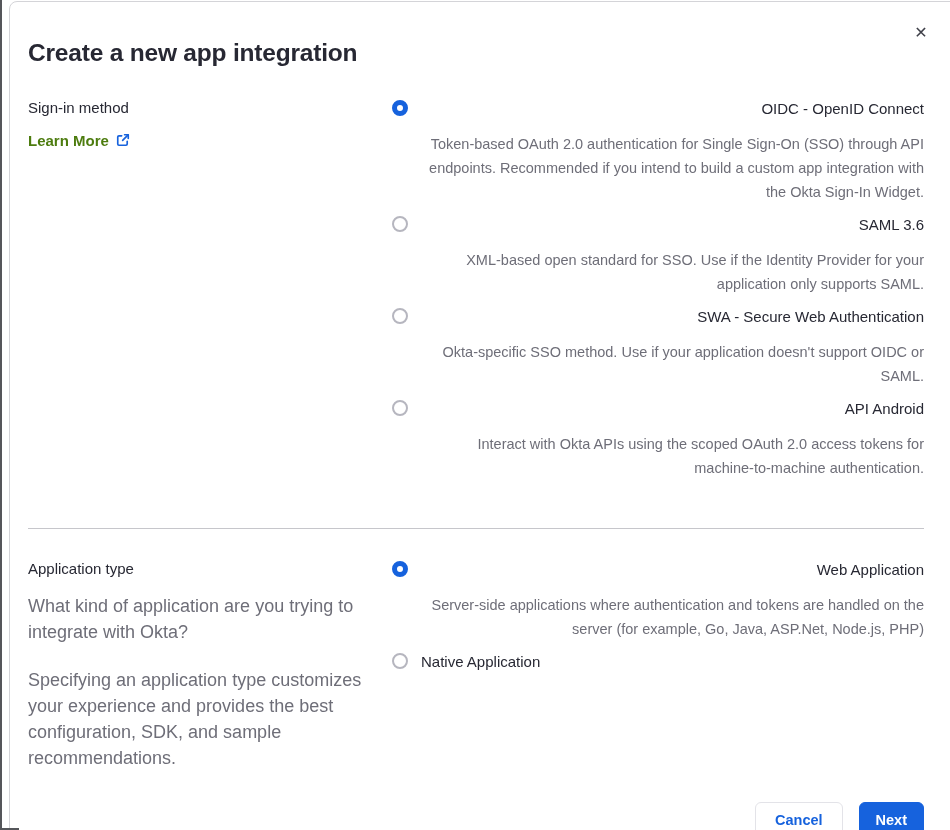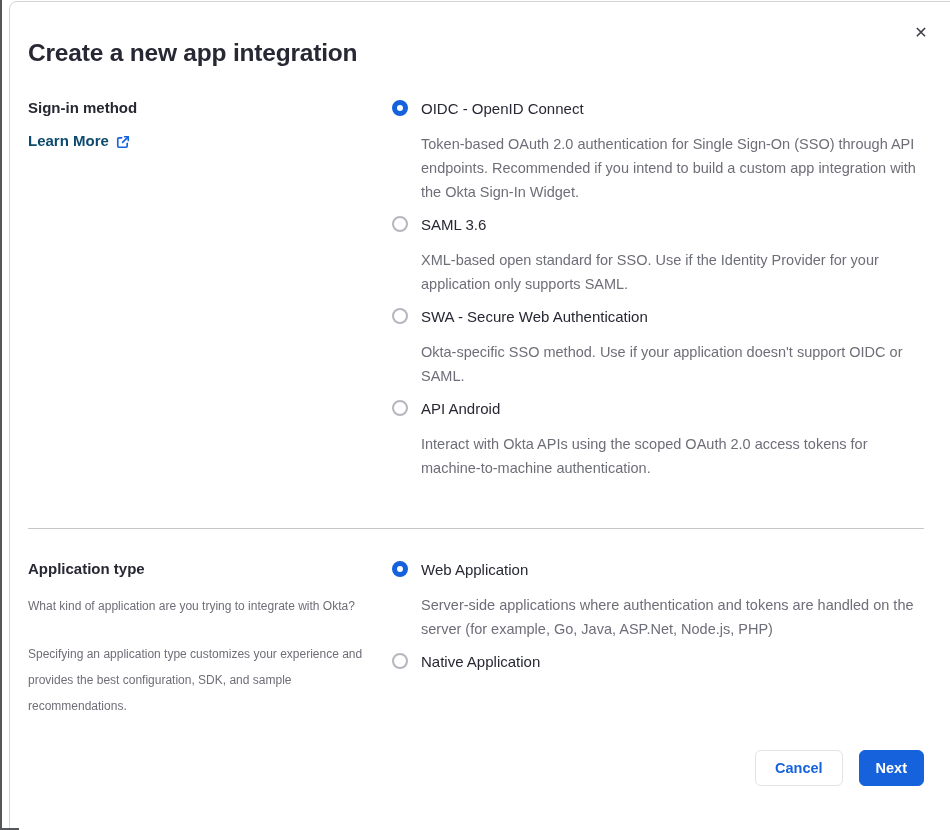--- a/index.html
+++ b/index.html
@@ -42,36 +42,36 @@
   }
   h1.modal-title {
     font-size: 24.5px; font-weight: 700;
     line-height: 30px; letter-spacing: -0.2px;
     color: #272833; margin: 0 0 30px 0;
   }
   .section { display: flex; width: 896px; }
   .section-left { width: 363px; flex: none; padding-right: 18px; }
   .section-right { width: 533px; flex: none; }
   .section-heading {
-    font-size: 15px; font-weight: 700;
+    font-size: 15px; font-weight: 400;
     line-height: 20px; color: #272833; margin: 0;
   }
   .learn-more {
     margin-top: 14px;
-    display: flex; align-items: flex-end; gap: 7px;
-    color: #0c4a6e; font-weight: 700; font-size: 15px;
+    display: flex; align-items: flex-start; gap: 7px;
+    color: #4d7c0f; font-weight: 700; font-size: 15px;
     cursor: pointer; width: max-content;
     text-decoration: none;
   }
   .para {
-    font-size: 12px; color: #6e6e78;
+    font-size: 18px; color: #6e6e78;
     line-height: 26px; margin: 14px 0 0 0;
   }
   .para + .para { margin-top: 22px; }
-  .option { display: flex; margin-bottom: 10px; cursor: pointer; }
+  .option { display: flex; margin-bottom: 10px; cursor: pointer; text-align: right; }
   .radio {
     flex: none; width: 16px; height: 16px;
     border-radius: 50%;
     background: #ffffff;
     border: 2px solid #b6b6bf;
     margin: 2px 13px 0 1px;
     cursor: pointer;
   }
   .radio.selected { border: 5px solid #1662dd; }
   .option-label {

